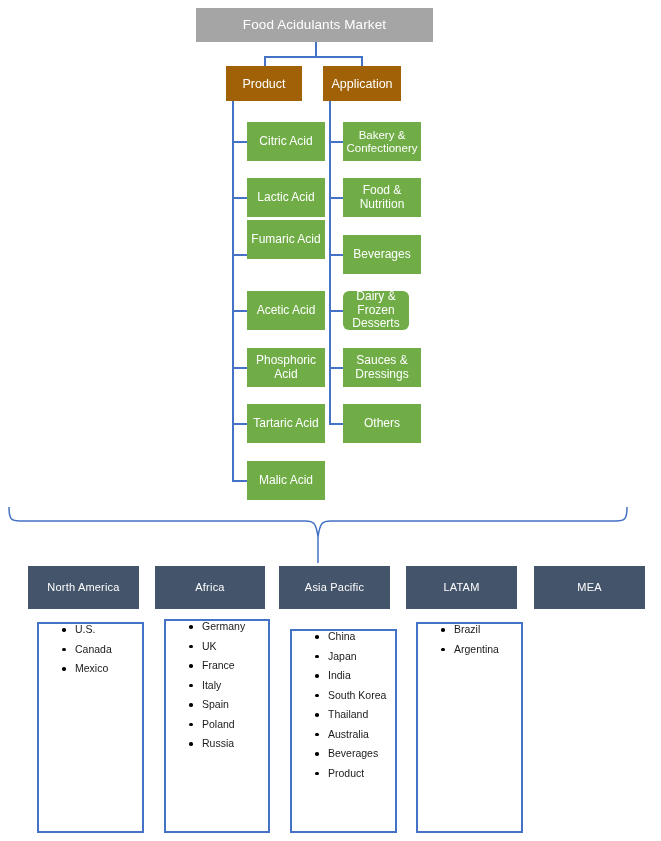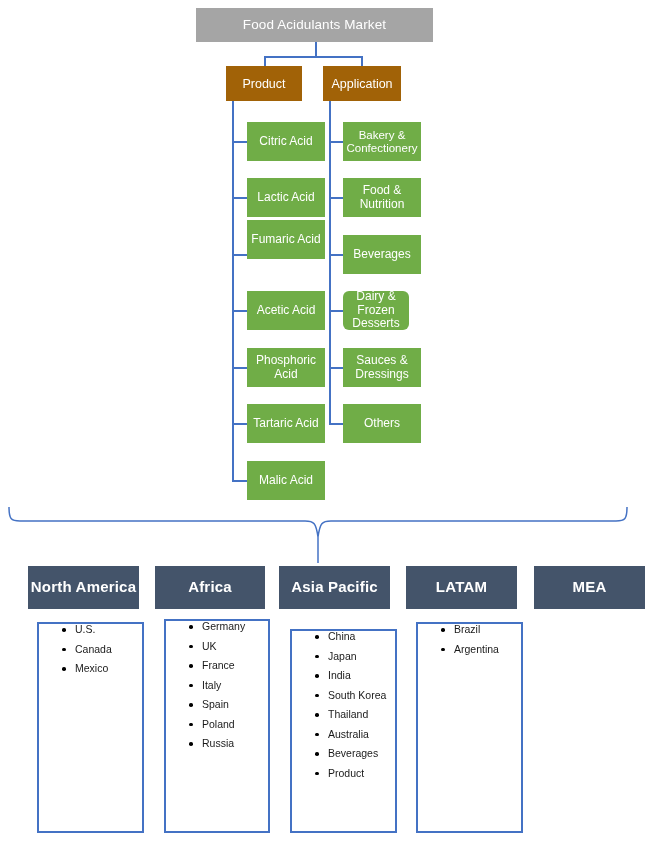--- a/index.html
+++ b/index.html
@@ -48,22 +48,22 @@
 
   
   .leaf-box {
     background: #70ad47;
     font-size: 12px;
   }
 
   
   .region-header {
     background: #44546a;
-    font-size: 15px;
-    font-weight: bold;
+    font-size: 11px;
+    font-weight: normal;
     letter-spacing: .2px;
   }
 
   
   .region-panel {
     position: absolute;
     box-sizing: border-box;
     background: #ffffff;
     border: 2px solid #4472c4;
     display: flex;

